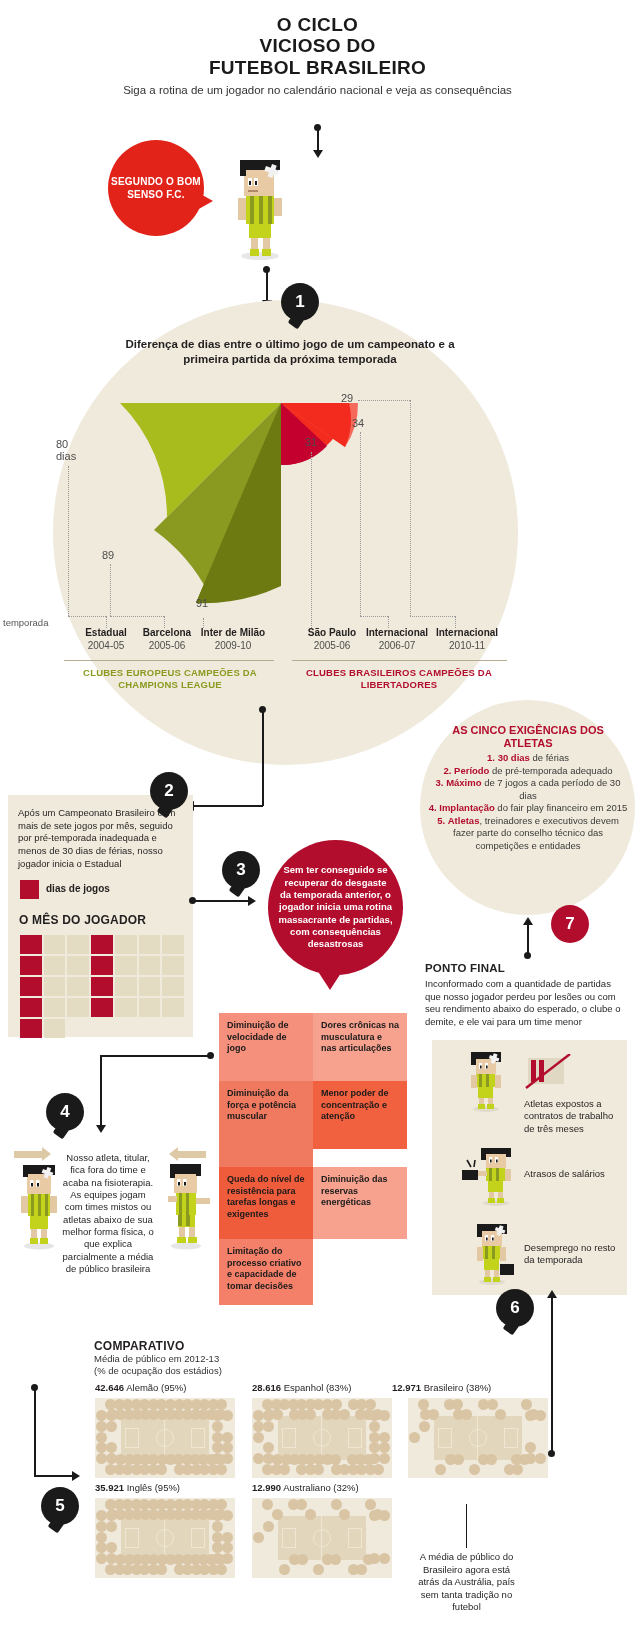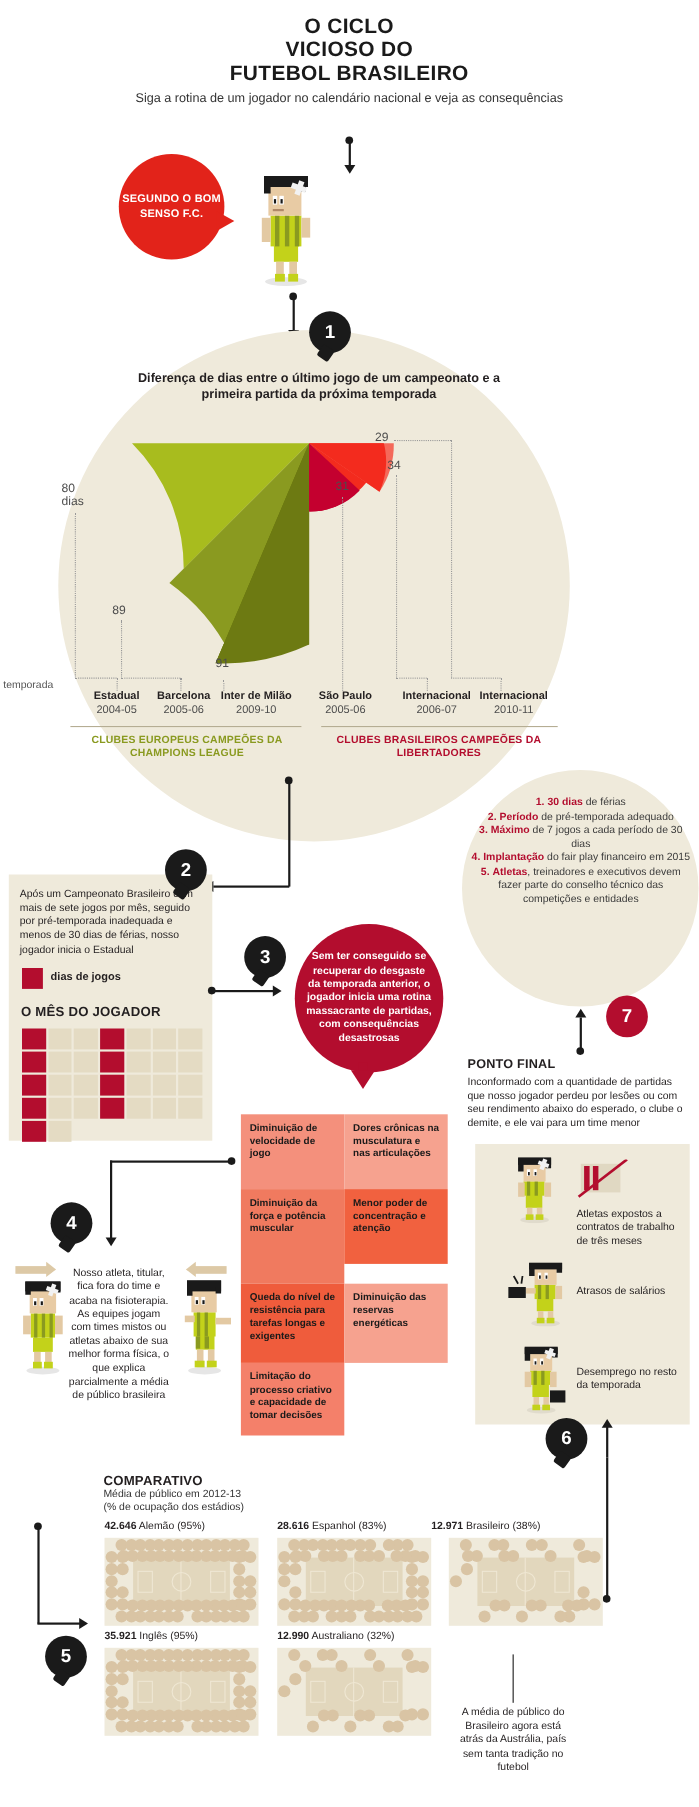--- a/index.html
+++ b/index.html
@@ -306,21 +306,21 @@
   <span>2004-05</span>
 </div>
 <div class="club-label abs" style="left:124px;top:626px;width:86px;">
   <b>Barcelona</b>
   <span>2005-06</span>
 </div>
 <div class="club-label abs" style="left:188px;top:626px;width:90px;">
   <b>Inter de Milão</b>
   <span>2009-10</span>
 </div>
-<div class="club-label abs" style="left:274px;top:626px;width:80px;">
+<div class="club-label abs" style="left:292px;top:626px;width:80px;">
   <b>São Paulo</b>
   <span>2005-06</span>
 </div>
 <div class="club-label abs" style="left:354px;top:626px;width:86px;">
   <b>Internacional</b>
   <span>2006-07</span>
 </div>
 <div class="club-label abs" style="left:424px;top:626px;width:86px;">
   <b>Internacional</b>
   <span>2010-11</span>
@@ -331,20 +331,21 @@
 <div class="group-rule abs" style="left:292px;top:660px;width:215px;"></div>
 <div class="group-title red abs" style="left:290px;top:667px;width:218px;">CLUBES BRASILEIROS CAMPEÕES DA LIBERTADORES</div>
 
 <div class="dot abs" style="left:259px;top:706px;"></div>
 <div class="conn-line abs" style="left:262px;top:710px;width:1.5px;height:96px;"></div>
 <div class="conn-line abs" style="left:194px;top:805px;width:69px;height:1.5px;"></div>
 <div class="arrow-left abs" style="left:186px;top:801px;"></div>
 
 <div id="exig-circle" class="abs"></div>
 <div id="exig-text" class="abs">
+  <span class="ttl">AS CINCO EXIGÊNCIAS DOS ATLETAS</span>
   <div class="li">
     <b>1.</b>
     <b>30 dias</b><span> de férias</span>
   </div>
   <div class="li">
     <b>2.</b>
     <b>Período</b><span> de pré-temporada adequado</span>
   </div>
   <div class="li">
     <b>3.</b>

